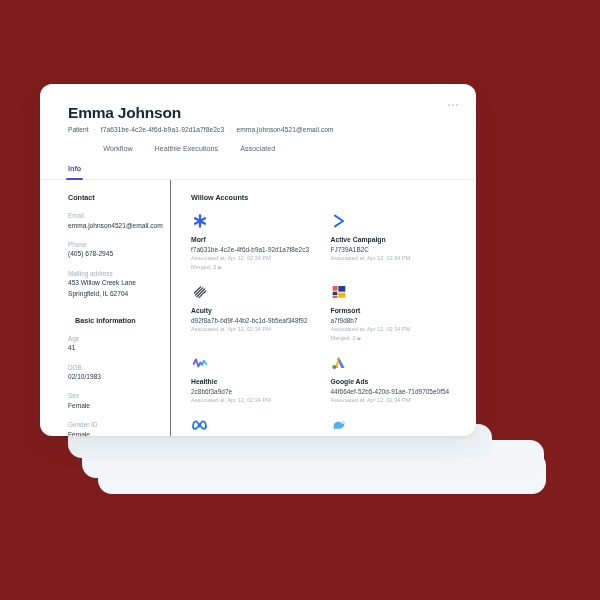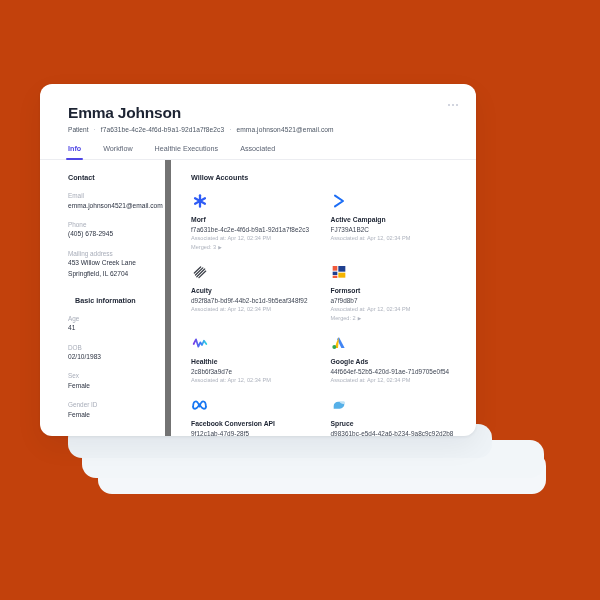--- a/index.html
+++ b/index.html
@@ -3,21 +3,21 @@
 <meta charset="utf-8">
 <style>
   * { box-sizing: border-box; margin: 0; padding: 0; }
   html, body {
     width: 600px; height: 600px;
     background: #ffffff;
     font-family: "Liberation Sans", sans-serif;
     -webkit-font-smoothing: antialiased;
     overflow: hidden;
   }
-  #stage { position: relative; width: 600px; height: 600px; background:#c2410c; }
+  #stage { position: relative; width: 600px; height: 600px; background:#7f1d1d; }
 
   
   .ghost {
     position: absolute;
     border-radius: 14px;
     background: #f7f9fb;
   }
   .ghost-3 { left: 98px;  top: 452px; width: 448px; height: 42px; background:#f4f7fa; }
   .ghost-2 { left: 82px;  top: 440px; width: 462px; height: 38px; background:#f2f6f9; }
   .ghost-1 { left: 68px;  top: 424px; width: 424px; height: 34px; background:#eef3f7; }
@@ -56,33 +56,33 @@
   
   .tabs {
     margin-top: 11px; padding: 0 28px;
     display: flex; gap: 22px;
     border-bottom: 1px solid #ecedf1;
   }
   .tab {
     font-size: 7.2px; color: #5c6474; padding-bottom: 6px;
     position: relative; cursor: pointer; white-space: nowrap;
   }
-  .tab.active { color: #4f46e5; font-weight: bold; }
+  .tab.active { color: #4f46e5; font-weight: bold; margin-top: 20px; }
   .tab.active::after {
     content: ""; position: absolute; left: -2px; right: -2px; bottom: -1px;
     height: 1.6px; background: #4f46e5; border-radius: 2px;
   }
 
   
   .body { display: flex; height: calc(100% - 72px); }
 
   
   .sidebar {
     width: 131px; padding: 13px 12px 0 28px;
-    border-right: 6px solid #737373;
+    border-right: 1px solid #737373;
   }
   .sec-title { font-size: 7.2px; font-weight: bold; color: #1d2433; margin-bottom: 9px; }
   .sec-title.second { margin-top: 17px; padding-left: 7px; }
   .field { margin-bottom: 9px; }
   .field-label { font-size: 6.4px; color: #a8adb9; line-height: 1.5; }
   .field-value { font-size: 6.6px; color: #2b3241; line-height: 1.55; }
 
   
   .main { flex: 1; padding: 13px 18px 0 20px; }
   .grid {

